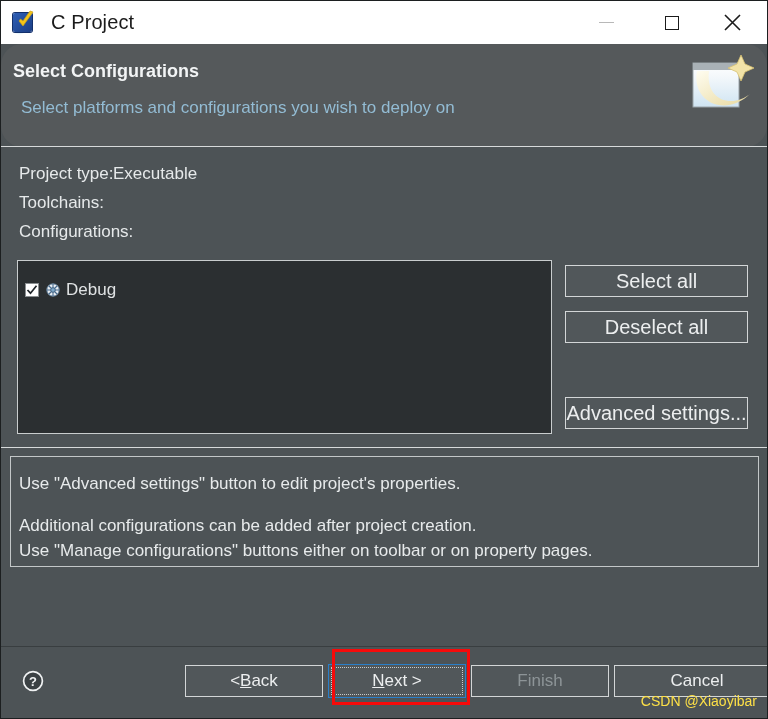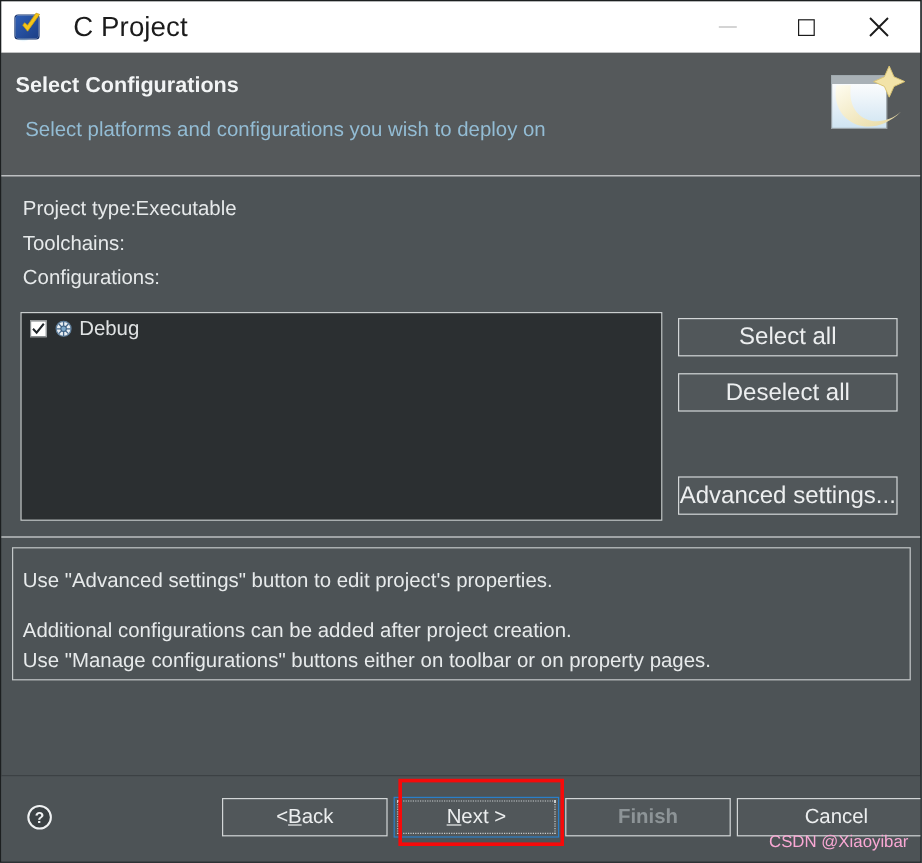--- a/index.html
+++ b/index.html
@@ -57,22 +57,22 @@
     width: 17px; height: 17px;
     background: radial-gradient(circle, rgba(90,190,235,.95) 0%, rgba(90,190,235,0) 70%);
     border-radius: 50%;
   }
   #app-icon .tick {
     position: absolute;
     left: 3px; top: 0px;
     width: 22px; height: 22px;
   }
   #title-text {
-    margin-left: 24px;
-    font-size: 23px;
+    margin-left: 14px;
+    font-size: 20px;
     color: #1b1b1b;
     letter-spacing: .1px;
     white-space: nowrap;
   }
   .win-btn {
     position: absolute;
     top: 0;
     width: 46px;
     height: 43px;
     display: flex;
@@ -93,20 +93,21 @@
   }
 
   
   #header {
     position: absolute;
     left: 0; top: 43px;
     width: 766px;
     height: 103px;
     background: #55595b;
     overflow: hidden;
+    border-radius: 21px;
   }
   #header-title {
     position: absolute;
     left: 12px; top: 17px;
     font-size: 18px;
     font-weight: bold;
     color: #f2f4f5;
     white-space: nowrap;
   }
   #header-subtitle {
@@ -153,21 +154,21 @@
 
   
   #config-list {
     position: absolute;
     left: 16px; top: 259px;
     width: 535px;
     height: 174px;
     background: #2b2f31;
     border: 1px solid #c9cdce;
     box-sizing: border-box;
-    padding: 0 0 0 0;
+    padding: 16px 0 0 0;
     overflow: hidden;
   }
   .cfg-row {
     display: flex;
     align-items: center;
     height: 26px;
     padding-left: 7px;
     font-size: 17px;
     color: #dfe2e3;
   }
@@ -276,40 +277,40 @@
                 top: 663px; height: 34px; }
   #btn-next .inner {
     position: absolute;
     left: 2px; top: 2px; right: 2px; bottom: 2px;
     border: 1px dotted #c8cbcc;
     box-sizing: border-box;
     display: flex;
     align-items: center;
     justify-content: center;
   }
-  #btn-finish { left: 470px; width: 138px; color: #8d9497; font-weight: bold; }
+  #btn-finish { left: 470px; width: 138px; color: #8d9497; }
   #btn-cancel { left: 613px; width: 166px; }
   .akey { text-decoration: underline; }
 
   
   #red-box {
     position: absolute;
     left: 331px; top: 648px;
     width: 138px; height: 56px;
     border: 3px solid #f60a0a;
     box-sizing: border-box;
     pointer-events: none;
   }
 
   
   #watermark {
     position: absolute;
     right: 10px; top: 692px;
     font-size: 14px;
-    color: #f9a8d4;
+    color: #fde047;
     white-space: nowrap;
   }
 </style>
 </head>
 <body>
 
 <div id="window">
 
   <div id="titlebar">
     <div id="app-icon">

